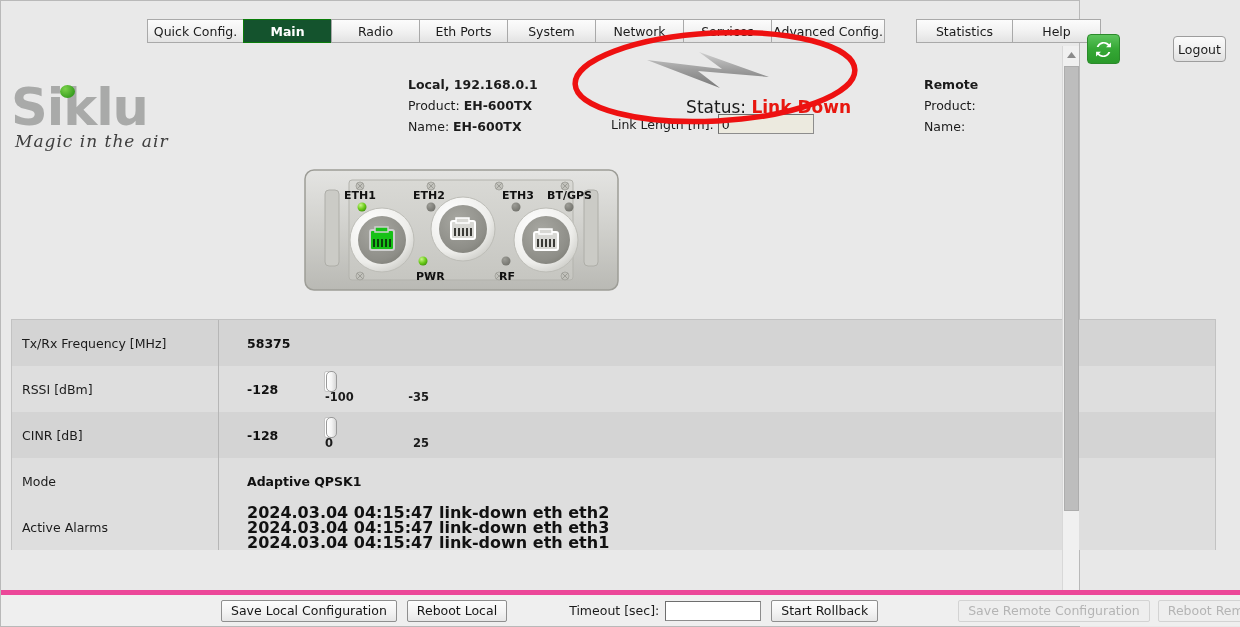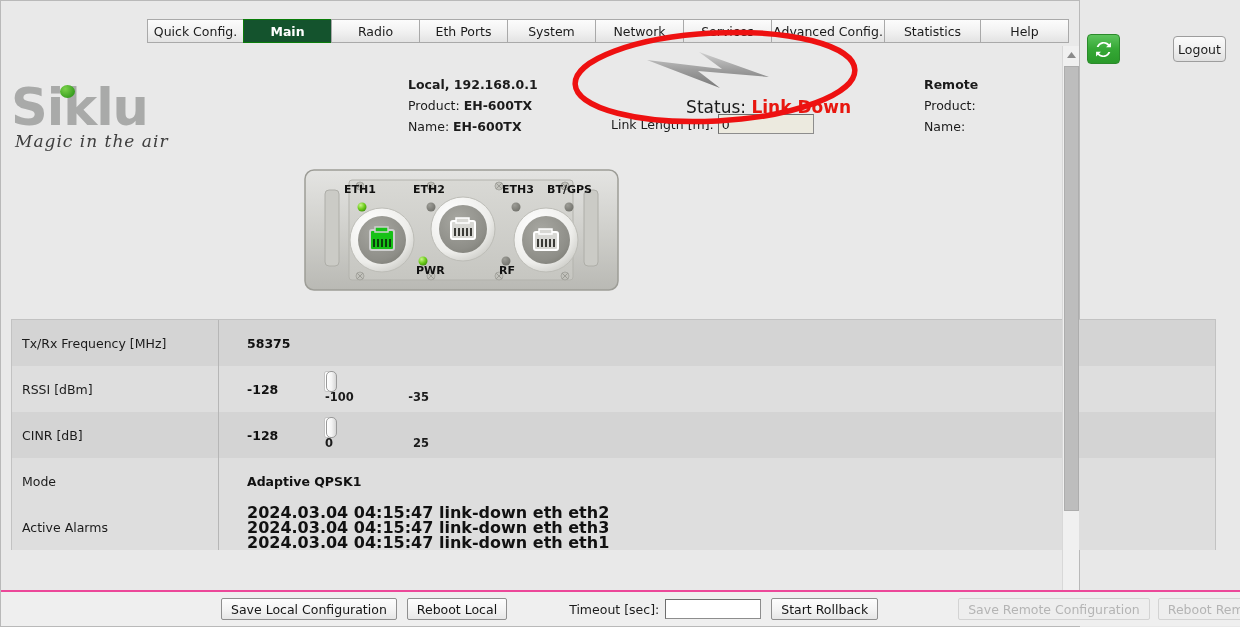--- a/index.html
+++ b/index.html
@@ -44,21 +44,21 @@
     font-weight: bold;
   }
   #tab-w-0 { width: 97px; }
   #tab-w-1 { width: 89px; }
   #tab-w-2 { width: 89px; }
   #tab-w-3 { width: 89px; }
   #tab-w-4 { width: 89px; }
   #tab-w-5 { width: 89px; }
   #tab-w-6 { width: 89px; }
   #tab-w-7 { width: 114px; }
-  #tab-w-8 { width: 97px; }
+  #tab-w-8 { width: 97px; margin-left: 32px; }
   #tab-w-9 { width: 89px; }
 
   #refresh-button {
     position: absolute; top: 15px; left: 1086px;
     width: 33px; height: 30px;
     background: linear-gradient(to bottom,#5dc45d 0%,#35a835 50%,#2a9a2a 100%);
     border: 1px solid #2b8a2b;
     border-radius: 4px;
     display: flex; align-items: center; justify-content: center;
     cursor: pointer;
@@ -195,21 +195,21 @@
     font-size: 11.5px; font-weight: bold; color: #1b1b1b;
   }
   .alarms { line-height: 15px; font-size: 16px; font-weight: bold; }
   .alarm-line { white-space: nowrap; }
 
   
   #footer {
     position: absolute; left: 0; bottom: 0;
     width: 1240px; height: 36px;
     background: #efefef;
-    border-top: 2px solid #ec4899;
+    border-top: 5px solid #ec4899;
     display: flex; align-items: center;
   }
   .fbtn {
     height: 22px;
     display: flex; align-items: center; justify-content: center;
     padding: 0 9px;
     font-size: 12.5px; color: #161616;
     background: linear-gradient(to bottom,#fdfdfd 0%,#f3f3f3 55%,#e6e6e6 100%);
     border: 1px solid #8f8f8f;
     border-radius: 2px;
@@ -463,21 +463,21 @@
       </g>
 
       <circle cx="59" cy="41" r="4.5" fill="url(#ledon)"></circle>
       <circle cx="128" cy="41" r="4.5" fill="url(#ledoff)"></circle>
       <circle cx="213" cy="41" r="4.5" fill="url(#ledoff)"></circle>
       <circle cx="266" cy="41" r="4.5" fill="url(#ledoff)"></circle>
       <circle cx="120" cy="95" r="4.5" fill="url(#ledon)"></circle>
       <circle cx="203" cy="95" r="4.5" fill="url(#ledoff)"></circle>
     </svg>
     
-    <div style="position:absolute;left:0;top:0;width:317px;height:130px;font-size:11px;font-weight:bold;color:#111;">
+    <div style="position:absolute;left:0;top:6px;width:317px;height:130px;font-size:11px;font-weight:bold;color:#111;">
       <span style="position:absolute;left:41px;top:17px;">ETH1</span>
       <span style="position:absolute;left:110px;top:17px;">ETH2</span>
       <span style="position:absolute;left:199px;top:17px;">ETH3</span>
       <span style="position:absolute;left:244px;top:17px;">BT/GPS</span>
       <span style="position:absolute;left:113px;top:98px;">PWR</span>
       <span style="position:absolute;left:196px;top:98px;">RF</span>
     </div>
   </div>
 
   <div id="status-table">

